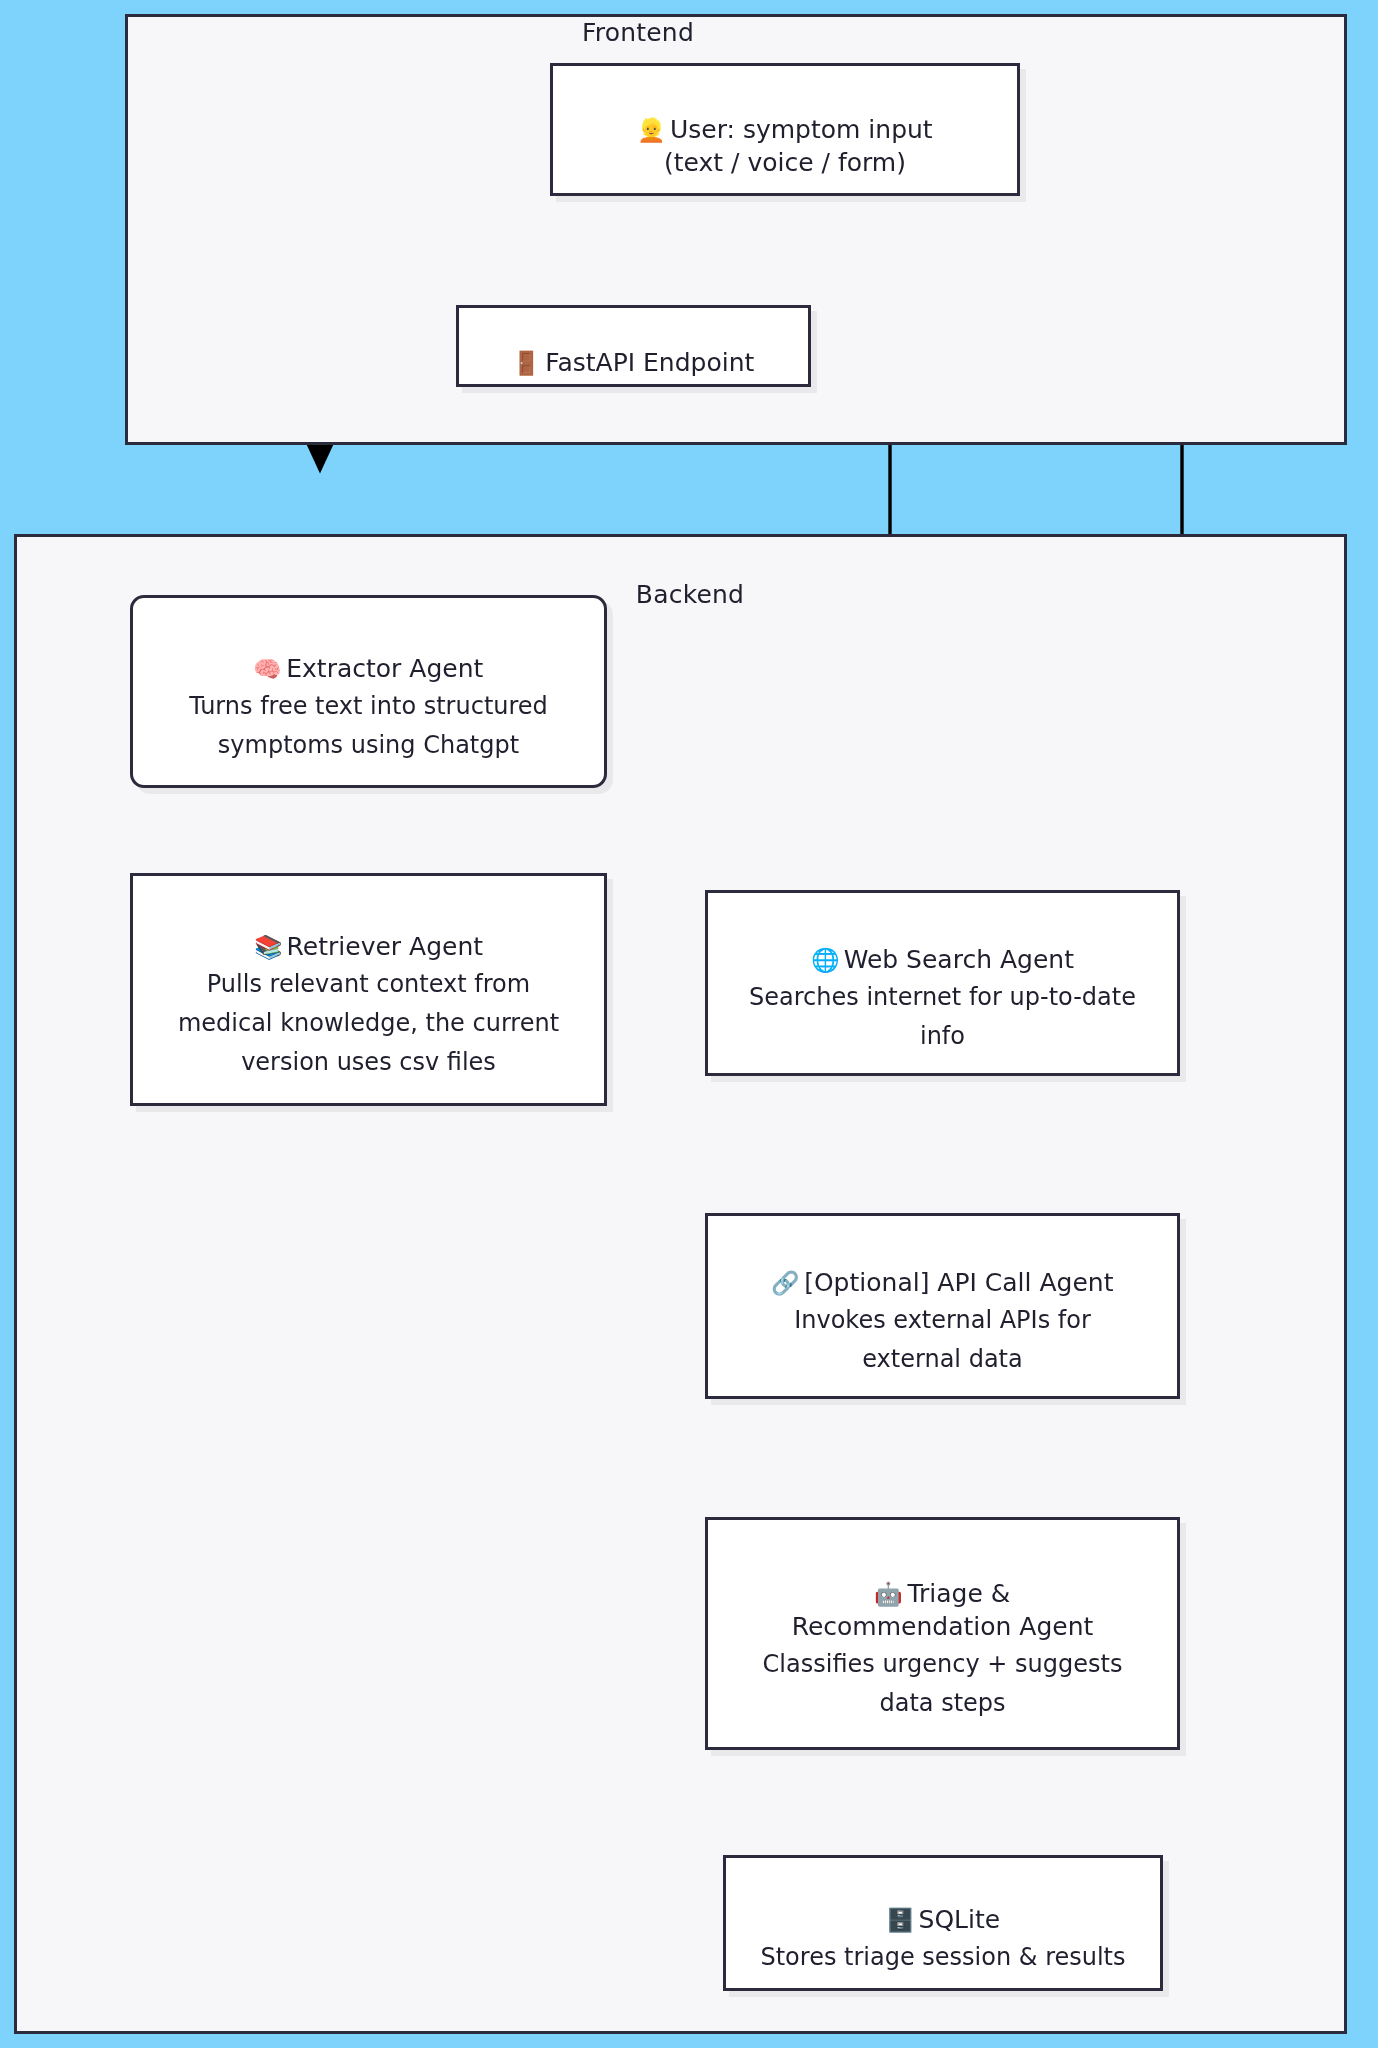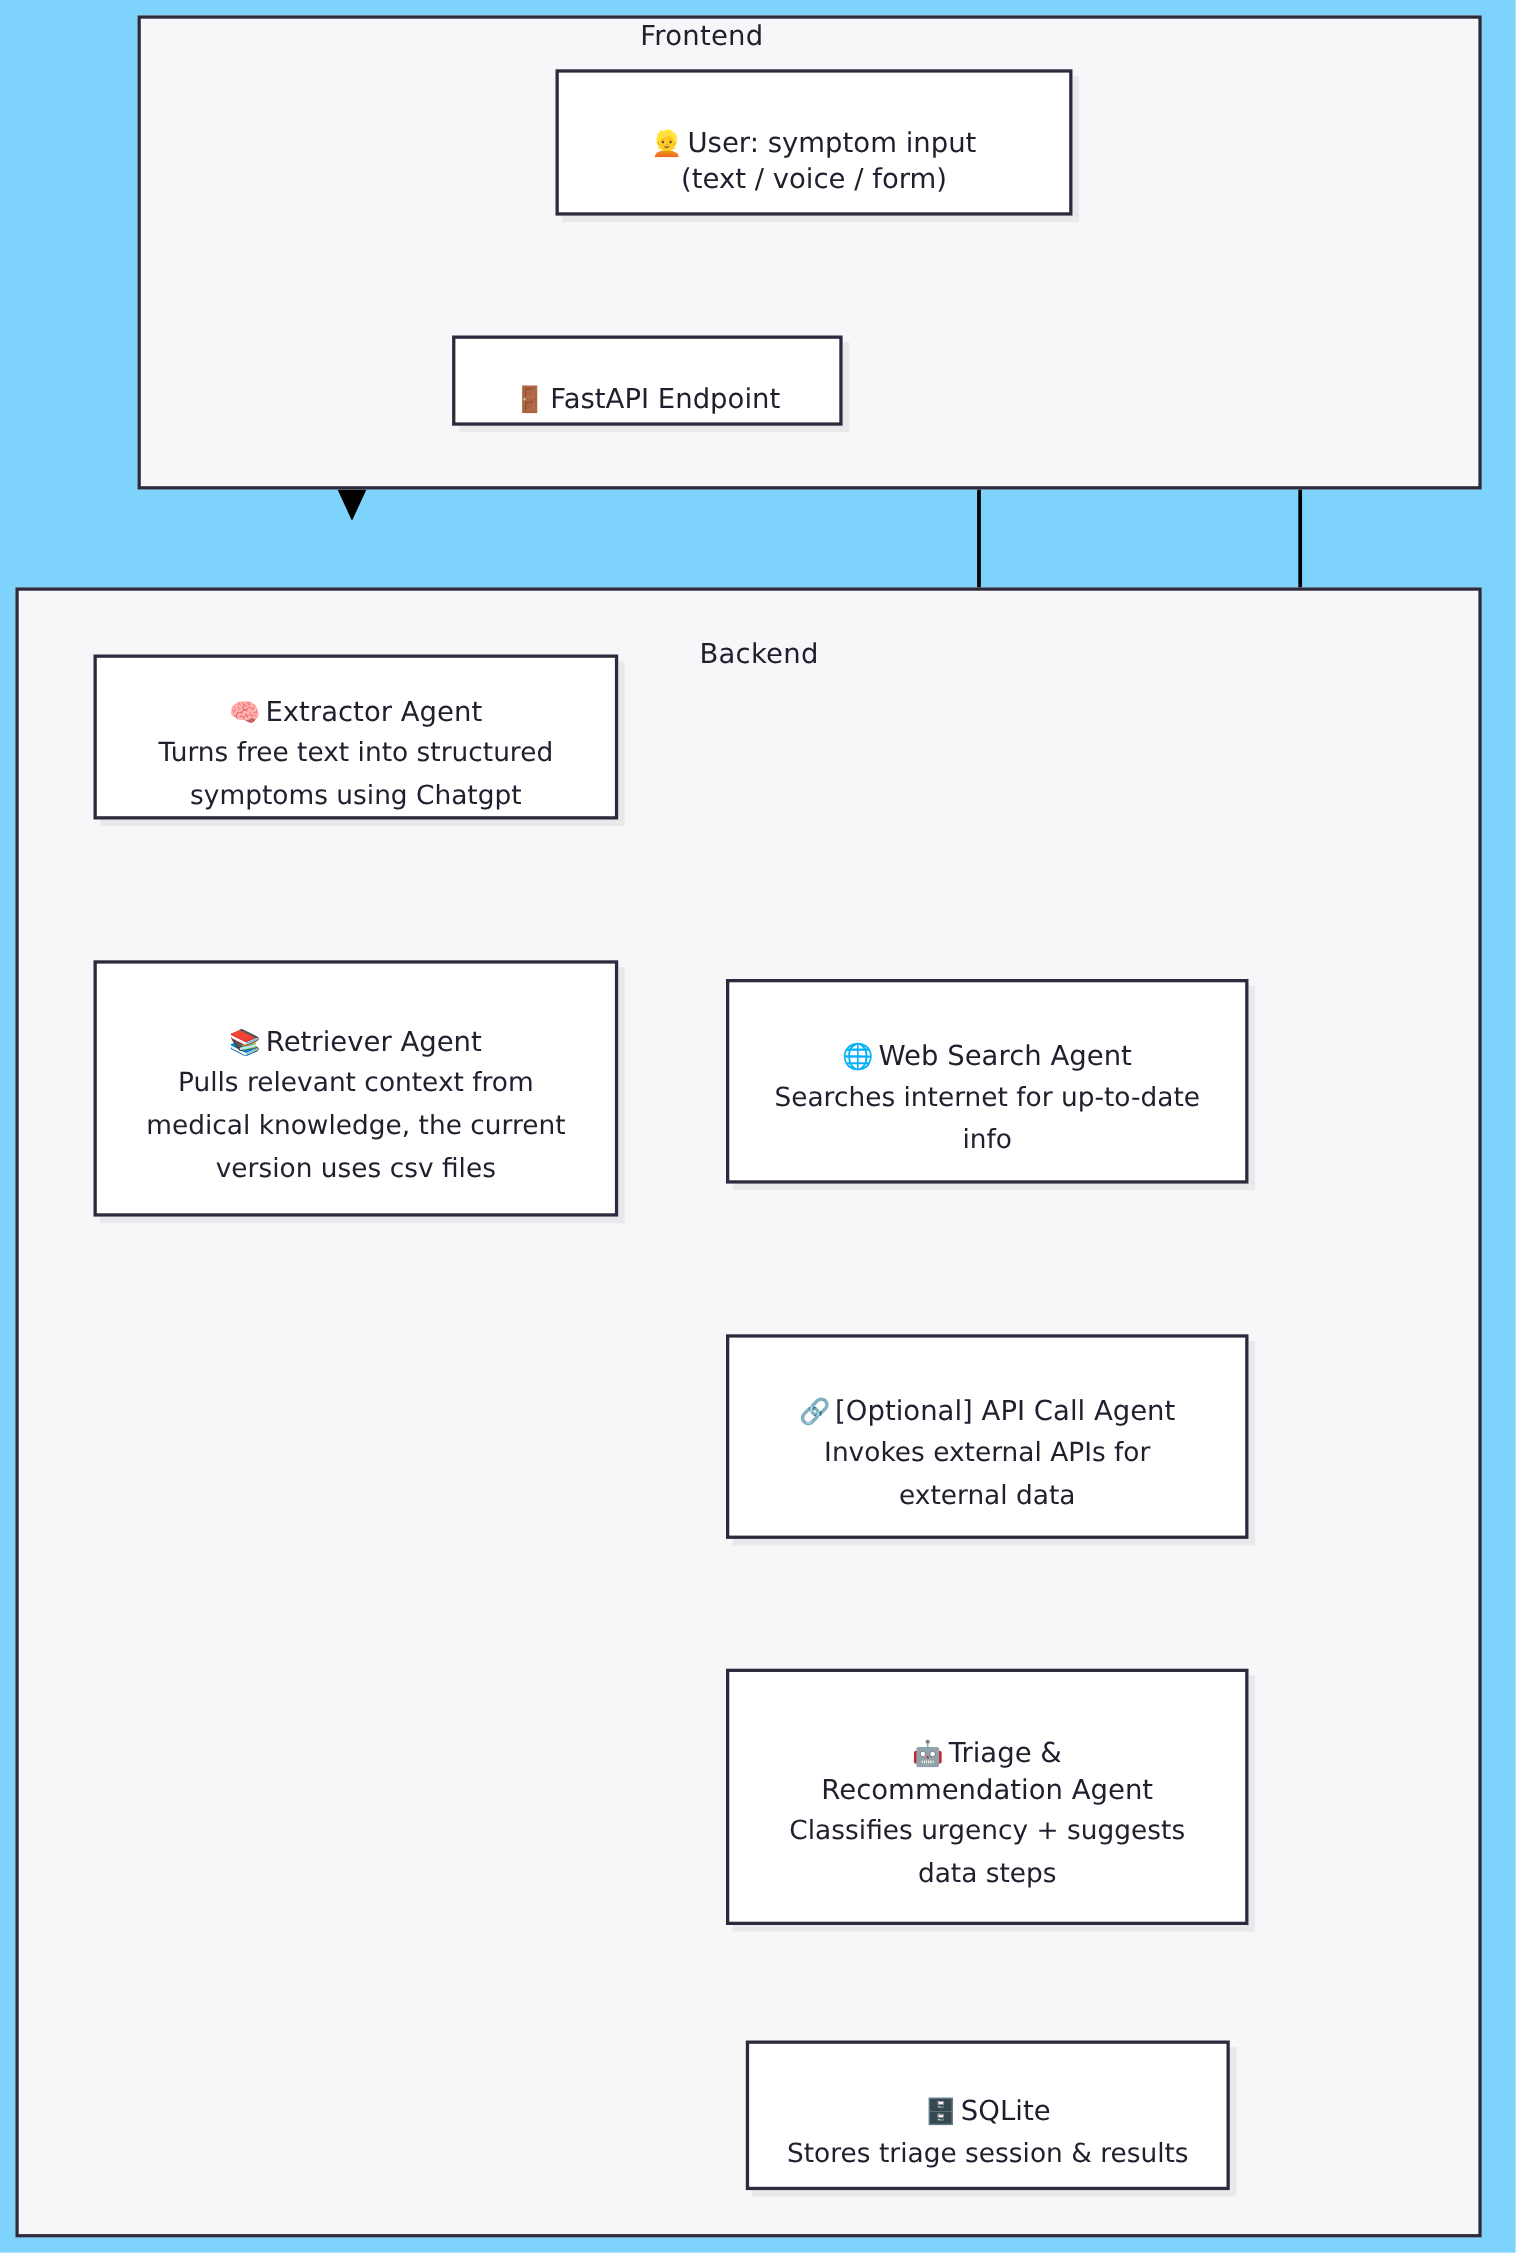--- a/index.html
+++ b/index.html
@@ -44,20 +44,21 @@
     background: #ffffff;
     border: 3px solid #2b2b3d;
     box-sizing: border-box;
     display: flex;
     flex-direction: column;
     align-items: center;
     justify-content: center;
     text-align: center;
     box-shadow: 6px 6px 0 rgba(0,0,0,0.055);
     padding: 6px 10px;
+    margin-left: 45px;
   }
   .node-title {
     font-size: 25px;
     color: #1f1f2e;
     line-height: 1.32;
     white-space: pre-line;
   }
   .node-title .emo {
     font-size: 23px;
     margin-right: 4px;
@@ -118,21 +119,21 @@
     </div>
     <div class="node-title">(text / voice / form)</div>
   </div>
 
   <div class="node" style="left:411px; top:305px; width:355px; height:82px;align-items:center;">
     <div class="node-title">
       <span class="emo">🚪</span><span>FastAPI Endpoint</span>
     </div>
   </div>
 
-  <div class="node" style="left:85px; top:595px; width:477px; height:150px;">
+  <div class="node" style="left:85px; top:595px; width:477px; height:193px;border-radius:14px;">
     <div class="node-title">
       <span class="emo">🧠</span><span>Extractor Agent</span>
     </div>
     <div class="node-desc">Turns free text into structured
 symptoms using Chatgpt</div>
   </div>
 
   <div class="node" style="left:85px; top:873px; width:477px; height:233px;">
     <div class="node-title">
       <span class="emo">📚</span><span>Retriever Agent</span>

